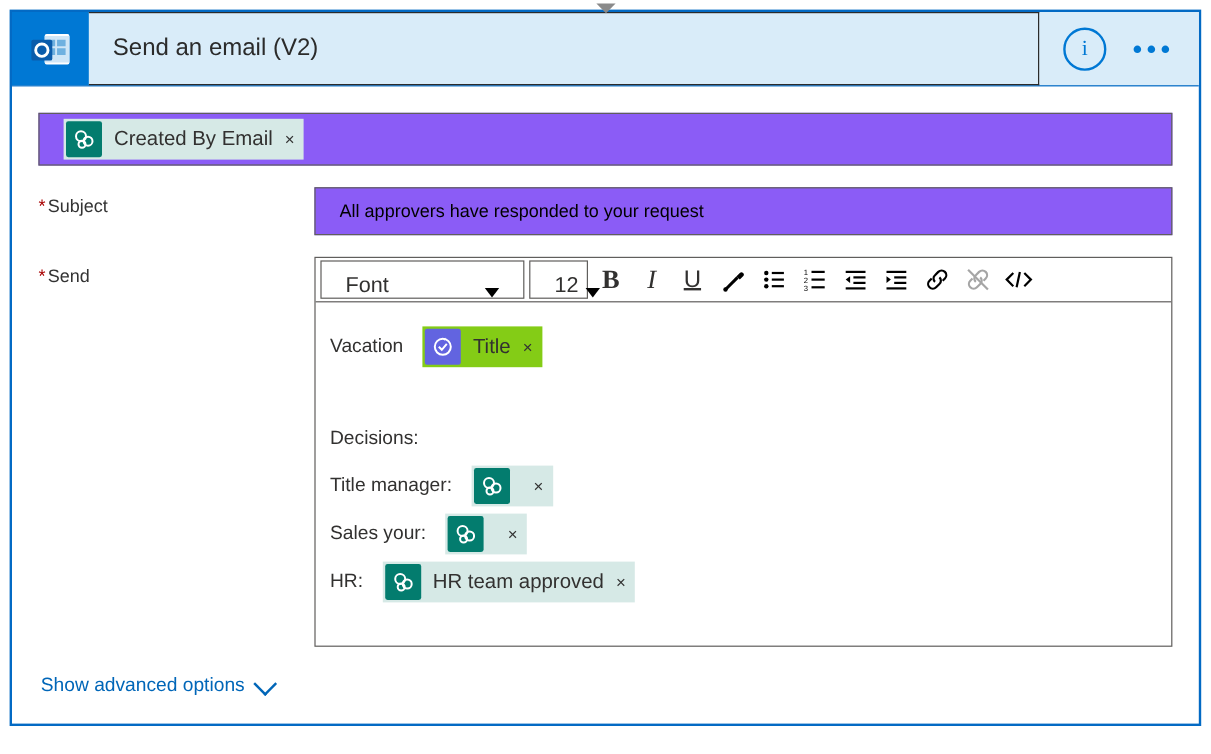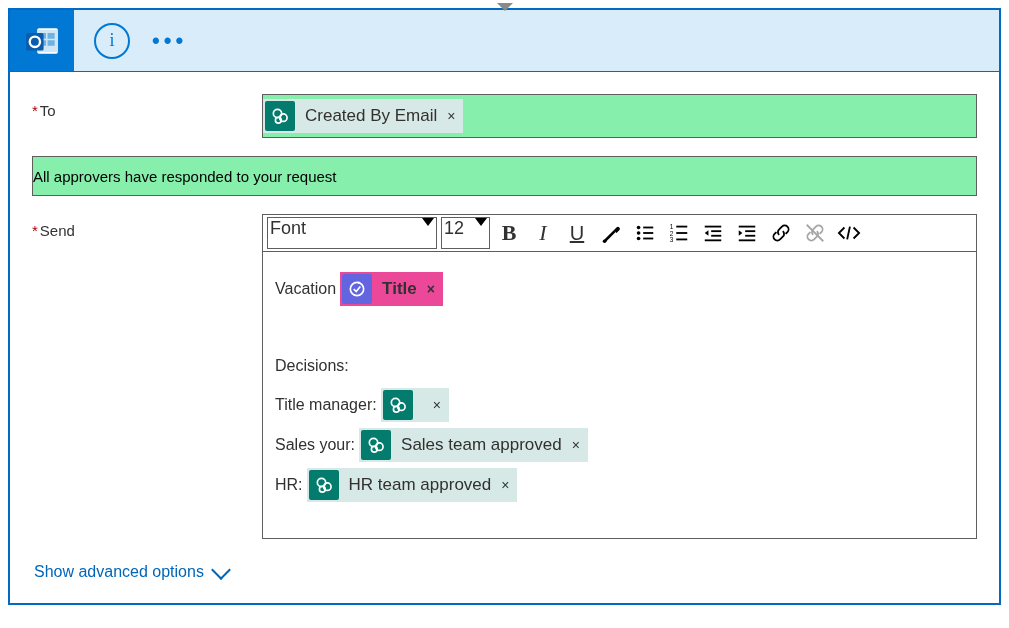--- a/index.html
+++ b/index.html
@@ -89,25 +89,25 @@
       padding-top: 8px;
     }
     .req::before {
       content: "*";
       color: #a80000;
       margin-right: 2px;
     }
     .field-cell { flex: 1; }
     .field-box {
       border: 1px solid #605e5c;
-      background: #86efac;
+      background: #8b5cf6;
       min-height: 40px;
       display: flex;
       align-items: center;
-      padding: 4px 0;
+      padding: 4px 20px;
       font-size: 15px;
       line-height: 28px;
     }
     .field-box input {
       border: none; outline: none;
       width: 100%;
       font-size: 15px;
       font-family: Liberation Sans, sans-serif;
       background: transparent;
     }
@@ -118,22 +118,22 @@
       display: flex;
       align-items: center;
       border-bottom: 1px solid #605e5c;
       padding: 2px 4px;
       gap: 4px;
       flex-wrap: nowrap;
     }
     .tb-select {
       border: 1px solid #605e5c;
       height: 32px;
-      display: flex; align-items: flex-start; justify-content: space-between;
-      padding: 0 2px;
+      display: flex; align-items: flex-end; justify-content: space-between;
+      padding: 0 20px;
       font-size: 18px;
       cursor: pointer;
       background: #fff;
     }
     .tb-font { width: 170px; }
     .tb-size { width: 49px; }
     .caret {
       width: 0; height: 0;
       border-left: 6px solid transparent;
       border-right: 6px solid transparent;
@@ -145,21 +145,21 @@
       display: flex; align-items: center; justify-content: center;
       cursor: pointer;
       font-size: 18px;
     }
     .tb-btn svg { display: block; }
     .editor-content {
       padding: 20px 12px 30px 12px;
       font-size: 16px;
       line-height: 32px;
     }
-    .line { display: flex; align-items: center; flex-wrap: wrap; gap: 4px; margin-bottom: 6px; min-height: 32px; text-align: center; }
+    .line { display: flex; align-items: center; flex-wrap: wrap; gap: 16px; margin-bottom: 6px; min-height: 32px; text-align: center; }
     .token {
       display: inline-flex;
       align-items: center;
       height: 34px;
       padding-right: 8px;
       font-size: 17px;
     }
     .token .tok-icon {
       width: 30px; height: 30px;
       display: flex; align-items: center; justify-content: center;
@@ -168,21 +168,21 @@
       border-radius: 2px;
     }
     .token .tok-remove {
       margin-left: 10px;
       font-size: 14px;
       color: #333;
       cursor: pointer;
     }
     .sp-token { background: #d6e9e6; }
     .sp-icon { background: #037c6e; }
-    .appr-token { background: #ec4899; font-weight: bold; }
+    .appr-token { background: #84cc16; }
     .appr-icon { background: #6264e0; }
     .advanced {
       color: #0066b8;
       font-size: 16px;
       display: flex;
       align-items: center;
       gap: 10px;
       padding: 6px 2px 4px 2px;
       cursor: pointer;
       margin-top: 16px;
@@ -205,48 +205,49 @@
     <div class="brand">
       <svg width="38" height="38" viewBox="0 0 48 48">
         <rect x="18" y="8" width="26" height="32" rx="2" fill="#fff" stroke="#fff" stroke-width="0"></rect>
         <rect x="18" y="8" width="26" height="32" rx="2" fill="none" stroke="#0078d4" stroke-width="0"></rect>
         <path d="M18 10 h26 v28 h-26 z" fill="#cfe6f7"></path>
         <path d="M20 14 h9 v7 h-9z M31 14 h9 v7 h-9z M20 23 h9 v7 h-9z M31 23 h9 v7 h-9z" fill="#6fb1e0"></path>
         <rect x="4" y="14" width="22" height="22" rx="2" fill="#0b5cab"></rect>
         <circle cx="15" cy="25" r="6.5" fill="none" stroke="#fff" stroke-width="3"></circle>
       </svg>
     </div>
+    <div class="title">Send an email (V2)</div>
     <div class="header-actions">
       <div class="info-circle">i</div>
       <div class="ellipsis">•••</div>
     </div>
   </div>
 
   <div class="body-area">
 
     <div class="row">
-      <div class="label-cell req">To</div>
       <div class="field-cell">
         <div class="field-box">
           <span class="token sp-token">
             <span class="tok-icon sp-icon">
               <svg width="20" height="20" viewBox="0 0 24 24">
                   <circle cx="9" cy="9" r="5" fill="none" stroke="#fff" stroke-width="2"></circle>
                   <circle cx="16" cy="14" r="4.5" fill="none" stroke="#fff" stroke-width="2"></circle>
                   <circle cx="10" cy="17" r="3.5" fill="none" stroke="#fff" stroke-width="2"></circle>
                 </svg>
             </span>
             <span>Created By Email</span>
             <span class="tok-remove">×</span>
           </span>
         </div>
       </div>
     </div>
 
     <div class="row">
+      <div class="label-cell req">Subject</div>
       <div class="field-cell">
         <div class="field-box">
           <input type="text" value="All approvers have responded to your request" style="">
         </div>
       </div>
     </div>
 
     <div class="row">
       <div class="label-cell req">Send</div>
       <div class="field-cell">
@@ -366,21 +367,20 @@
             <div class="line">
               <span>Sales your:</span>
               <span class="token sp-token">
                 <span class="tok-icon sp-icon">
                     <svg width="20" height="20" viewBox="0 0 24 24">
                       <circle cx="9" cy="9" r="5" fill="none" stroke="#fff" stroke-width="2"></circle>
                       <circle cx="16" cy="14" r="4.5" fill="none" stroke="#fff" stroke-width="2"></circle>
                       <circle cx="10" cy="17" r="3.5" fill="none" stroke="#fff" stroke-width="2"></circle>
                     </svg>
                   </span>
-                <span>Sales team approved</span>
                 <span class="tok-remove">×</span>
               </span>
             </div>
             <div class="line">
               <span>HR:</span>
               <span class="token sp-token">
                 <span class="tok-icon sp-icon">
                     <svg width="20" height="20" viewBox="0 0 24 24">
                       <circle cx="9" cy="9" r="5" fill="none" stroke="#fff" stroke-width="2"></circle>
                       <circle cx="16" cy="14" r="4.5" fill="none" stroke="#fff" stroke-width="2"></circle>

